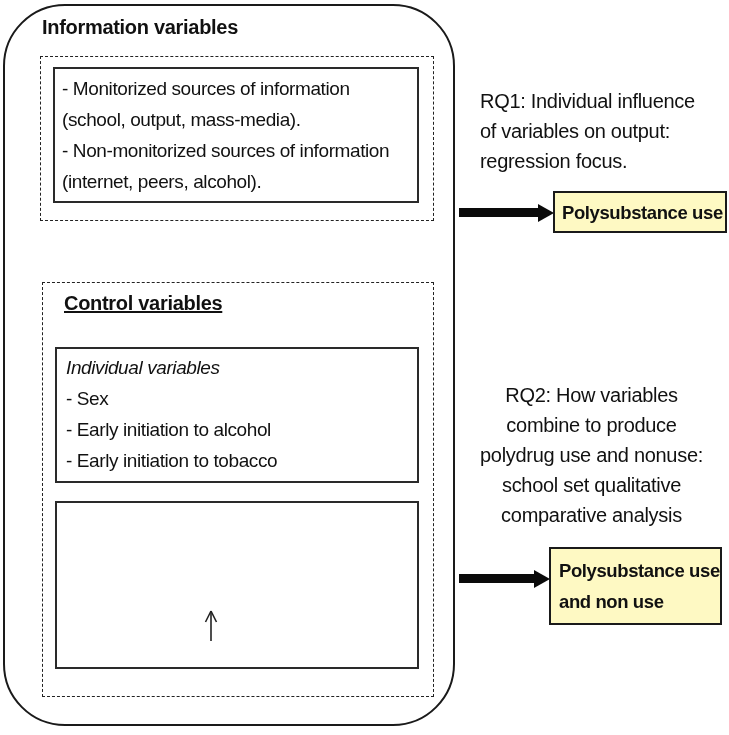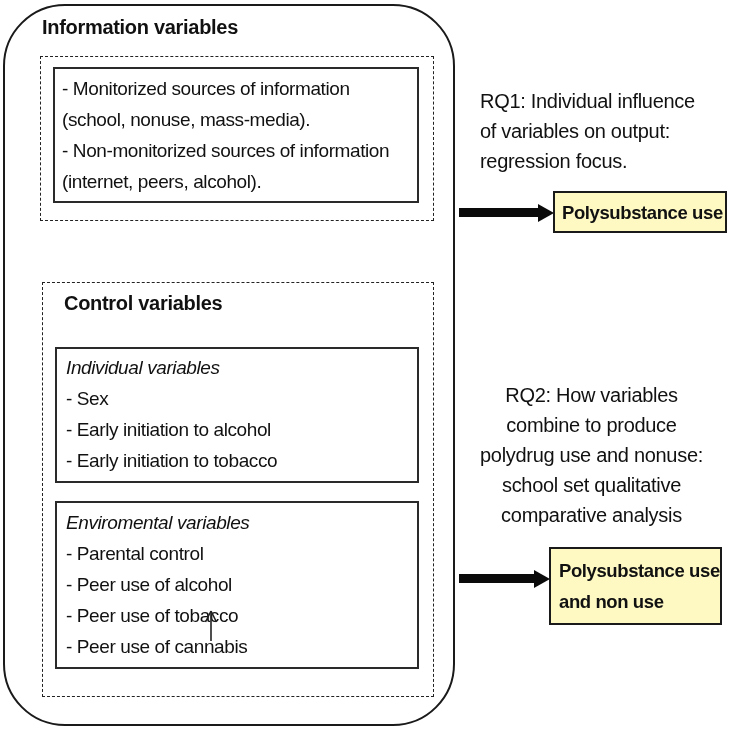--- a/index.html
+++ b/index.html
@@ -82,45 +82,38 @@
 
   <div class="abs outer-rounded"></div>
 
   <div class="abs section-title" style="left:42px; top:16px;">Information variables</div>
 
   <div class="abs dashed-box" style="left:40px; top:56px; width:394px; height:165px;"></div>
 
   <div class="abs solid-box" style="left:53px; top:67px; width:366px; height:136px;"></div>
   <div class="abs textlines" style="left:62px; top:73px;">
     <div class="line">- Monitorized sources of information</div>
-    <div class="line">(school, nonuse, mass-media).</div>
+    <div class="line">(school, output, mass-media).</div>
     <div class="line">- Non-monitorized sources of information</div>
     <div class="line">(internet, peers, alcohol).</div>
   </div>
 
   <div class="abs dashed-box" style="left:42px; top:282px; width:392px; height:415px;"></div>
 
-  <div class="abs section-title" style="left:64px; top:292px;">Control variables</div>
+  <div class="abs section-title" style="left:64px; top:292px;text-decoration:underline;">Control variables</div>
 
   <div class="abs solid-box" style="left:55px; top:347px; width:364px; height:136px;"></div>
   <div class="abs textlines" style="left:66px; top:352px;">
     <div class="line italic-heading">Individual variables</div>
     <div class="line">- Sex</div>
     <div class="line">- Early initiation to alcohol</div>
     <div class="line">- Early initiation to tobacco</div>
   </div>
 
   <div class="abs solid-box" style="left:55px; top:501px; width:364px; height:168px;"></div>
-  <div class="abs textlines" style="left:66px; top:507px;">
-    <div class="line italic-heading">Enviromental variables</div>
-    <div class="line">- Parental control</div>
-    <div class="line">- Peer use of alcohol</div>
-    <div class="line">- Peer use of tobacco</div>
-    <div class="line">- Peer use of cannabis</div>
-  </div>
 
   <svg class="abs" style="left:201px; top:603px;" width="20" height="40">
     <line x1="10" y1="38" x2="10" y2="8" stroke="#222" stroke-width="1.6"></line>
     <line x1="10" y1="8" x2="4.5" y2="19" stroke="#222" stroke-width="1.6"></line>
     <line x1="10" y1="8" x2="15.5" y2="19" stroke="#222" stroke-width="1.6"></line>
   </svg>
 
   <div class="abs rq-text" style="left:480px; top:86px;">
     <div class="line">RQ1: Individual influence</div>
     <div class="line">of variables on output:</div>

